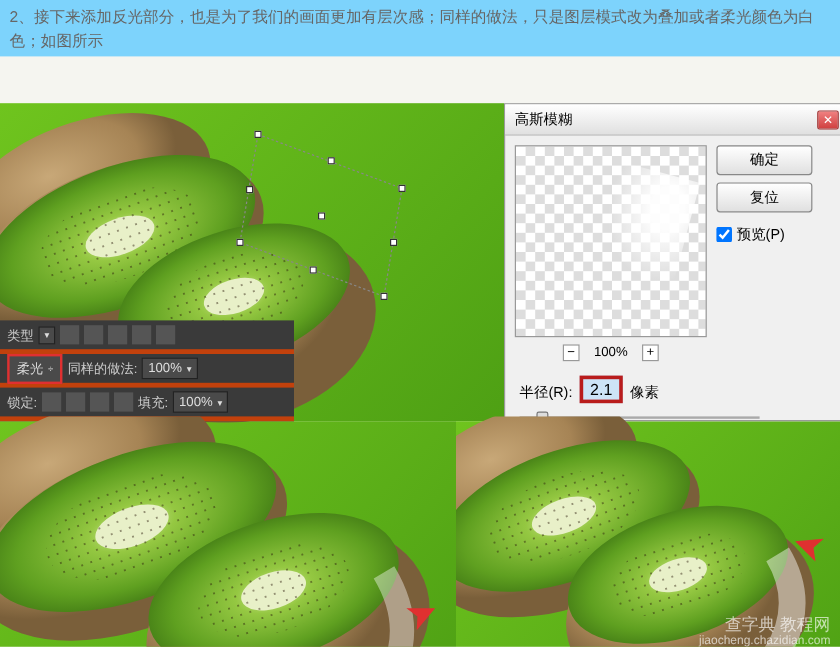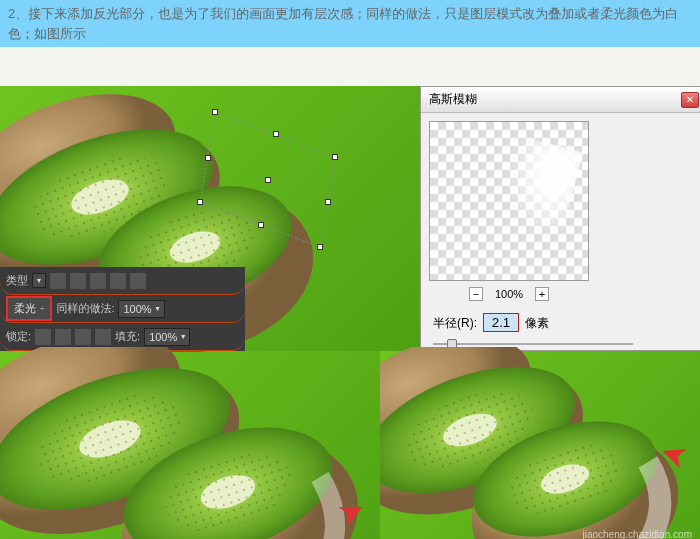--- a/index.html
+++ b/index.html
@@ -16,41 +16,41 @@
 .kiwi-skin { fill: url(#skinGrad); }
 .kiwi-flesh { fill: url(#fleshGrad); }
 .kiwi-center { fill: #e8f0c8; }
 
 
 .transform-box { position: absolute; left: 195px; top: 60px; width: 150px; height: 145px; }
 .transform-handle { position: absolute; width: 6px; height: 6px; background: #fff; border: 1px solid #333; }
 
 
 .ps-bar { position: absolute; left: 0; top: 220px; width: 245px; height: 84px; background: #3a3a3a; color: #ccc; font-size: 11px; }
-.ps-row { display: flex; align-items: center; height: 28px; padding: 0 6px; gap: 4px; border-bottom: 1px solid #c2410c; border-radius: 13px; }
+.ps-row { display: flex; align-items: center; height: 28px; padding: 0 6px; gap: 4px; border-bottom: 4px solid #c2410c; }
 .ps-dropdown { background: #4a4a4a; border: 1px solid #222; color: #ddd; padding: 2px 4px; display: inline-flex; align-items: center; gap: 4px; }
 .ps-dropdown.highlight { border: 2px solid #e03030; padding: 3px 6px; justify-content: space-between; }
 .ps-icon { width: 16px; height: 16px; background: #555; display: inline-block; }
 .caret { font-size: 8px; }
 
 
 .dialog { position: absolute; left: 420px; top: 39px; width: 288px; height: 265px; background: #f0f0f0; border: 1px solid #999; font-size: 12px; }
 .dialog-title { display: flex; justify-content: space-between; align-items: center; background: linear-gradient(#fff, #e0e0e0); border-bottom: 1px solid #bbb; padding: 4px 8px; height: 26px; }
 .dialog-close { width: 18px; height: 16px; background: linear-gradient(#f08080, #d04040); border: 1px solid #a03030; border-radius: 2px; color: #fff; font-size: 10px; display: flex; align-items: center; justify-content: center; cursor: pointer; }
 .dialog-body { display: flex; padding: 8px; gap: 8px; }
 .preview-area { width: 160px; }
 .preview-box { width: 160px; height: 160px; border: 1px solid #999; background: repeating-conic-gradient(#ddd 0 25%, #fff 0 50%) 0 0/16px 16px; position: relative; overflow: hidden; }
 .preview-light { position: absolute; right: 15px; top: 20px; width: 70px; height: 90px; background: radial-gradient(ellipse at 70% 30%, rgba(255,255,255,0.95) 20%, rgba(255,255,255,0) 70%); transform: rotate(15deg); }
 .preview-controls { display: flex; justify-content: center; align-items: center; gap: 12px; margin-top: 6px; font-size: 11px; }
 .zoom-btn { width: 14px; height: 14px; border: 1px solid #999; background: #fff; display: flex; align-items: center; justify-content: center; cursor: pointer; font-size: 11px; }
 .dialog-buttons { display: flex; flex-direction: column; gap: 6px; width: 80px; }
 .dlg-btn { padding: 3px 0; background: linear-gradient(#fff, #e0e0e0); border: 1px solid #888; border-radius: 3px; text-align: center; cursor: pointer; }
 .checkbox-row { display: flex; align-items: center; gap: 4px; margin-top: 4px; }
 .radius-row { display: flex; align-items: flex-end; gap: 6px; padding: 4px 12px; }
-.radius-input { width: 36px; border: 1px solid #b91c1c; background: #cde4f7; padding: 1px 3px; text-align: center; }
+.radius-input { width: 36px; border: 3px solid #b91c1c; background: #cde4f7; padding: 1px 3px; text-align: center; }
 .slider { width: 200px; margin: 2px 12px 8px; position: relative; height: 12px; }
 .slider-track { position: absolute; left: 0; right: 0; top: 5px; height: 2px; background: #aaa; }
 .slider-thumb { position: absolute; left: 14px; top: 1px; width: 10px; height: 10px; background: #ddd; border: 1px solid #777; border-radius: 2px; }
 
 
 .arrow { position: absolute; color: #e03030; font-size: 32px; transform-origin: center; }
 
 
 .watermark { position: absolute; right: 8px; bottom: 6px; text-align: right; color: rgba(255,255,255,0.65); font-size: 14px; line-height: 1.2; }
 .watermark .small { font-size: 10px; }
@@ -164,20 +164,28 @@
       <div class="preview-area">
         <div class="preview-box">
           <div class="preview-light"></div>
         </div>
         <div class="preview-controls">
           <div class="zoom-btn">−</div>
           <span>100%</span>
           <div class="zoom-btn">+</div>
         </div>
       </div>
+      <div class="dialog-buttons">
+        <div class="dlg-btn">确定</div>
+        <div class="dlg-btn">复位</div>
+        <div class="checkbox-row">
+          <input type="checkbox" checked="" style="">
+          <span>预览(P)</span>
+        </div>
+      </div>
     </div>
     <div class="radius-row">
       <span>半径(R):</span>
       <input class="radius-input" value="2.1" style="">
       <span>像素</span>
     </div>
     <div class="slider">
       <div class="slider-track"></div>
       <div class="slider-thumb"></div>
     </div>
@@ -207,16 +215,17 @@
     <ellipse cx="185" cy="132" rx="25" ry="13" transform="rotate(-18 185 132)" class="kiwi-center"></ellipse>
     <ellipse cx="185" cy="132" rx="58" ry="31" transform="rotate(-18 185 132)" fill="url(#seeds)" opacity="0.6"></ellipse>
     <path d="M 268 115 Q 295 160 262 205" fill="none" stroke="rgba(255,255,255,0.45)" stroke-width="22"></path>
   </svg>
 
   <div class="arrow" style="left:338px;top:445px;transform:rotate(-25deg)">➤</div>
   <div class="arrow" style="left:660px;top:390px;transform:rotate(200deg)">➤</div>
   <div class="arrow" style="left:575px;top:490px;transform:rotate(-55deg)">➤</div>
 
   <div class="watermark">
+    <div>查字典 教程网</div>
     <div class="small">jiaocheng.chazidian.com</div>
   </div>
 
 </div>
 
 </body></html>

